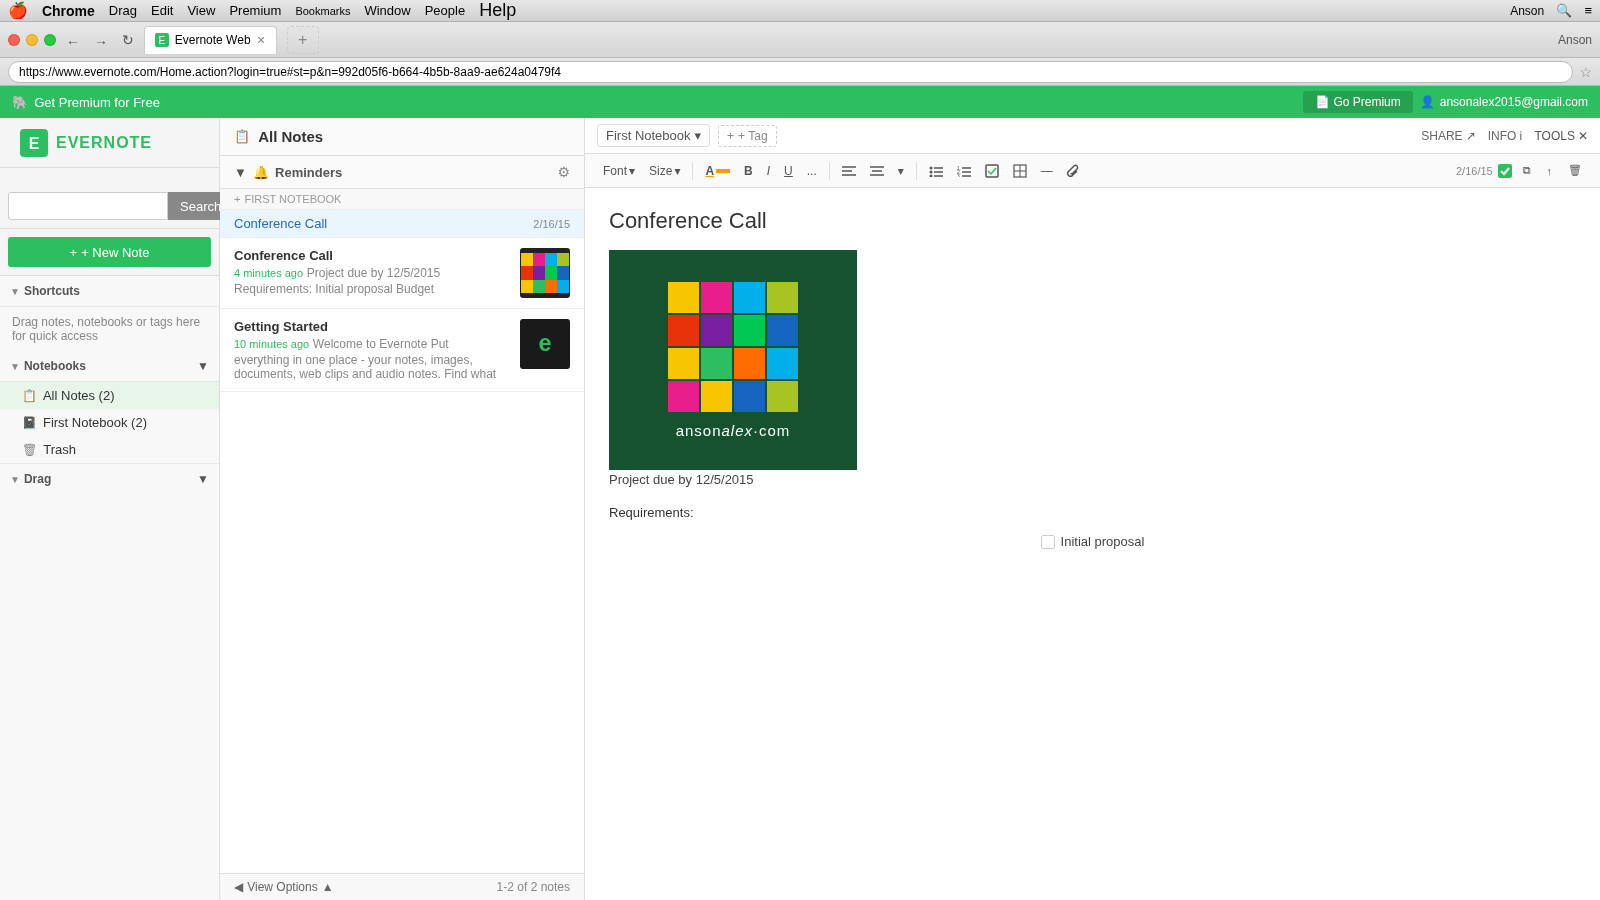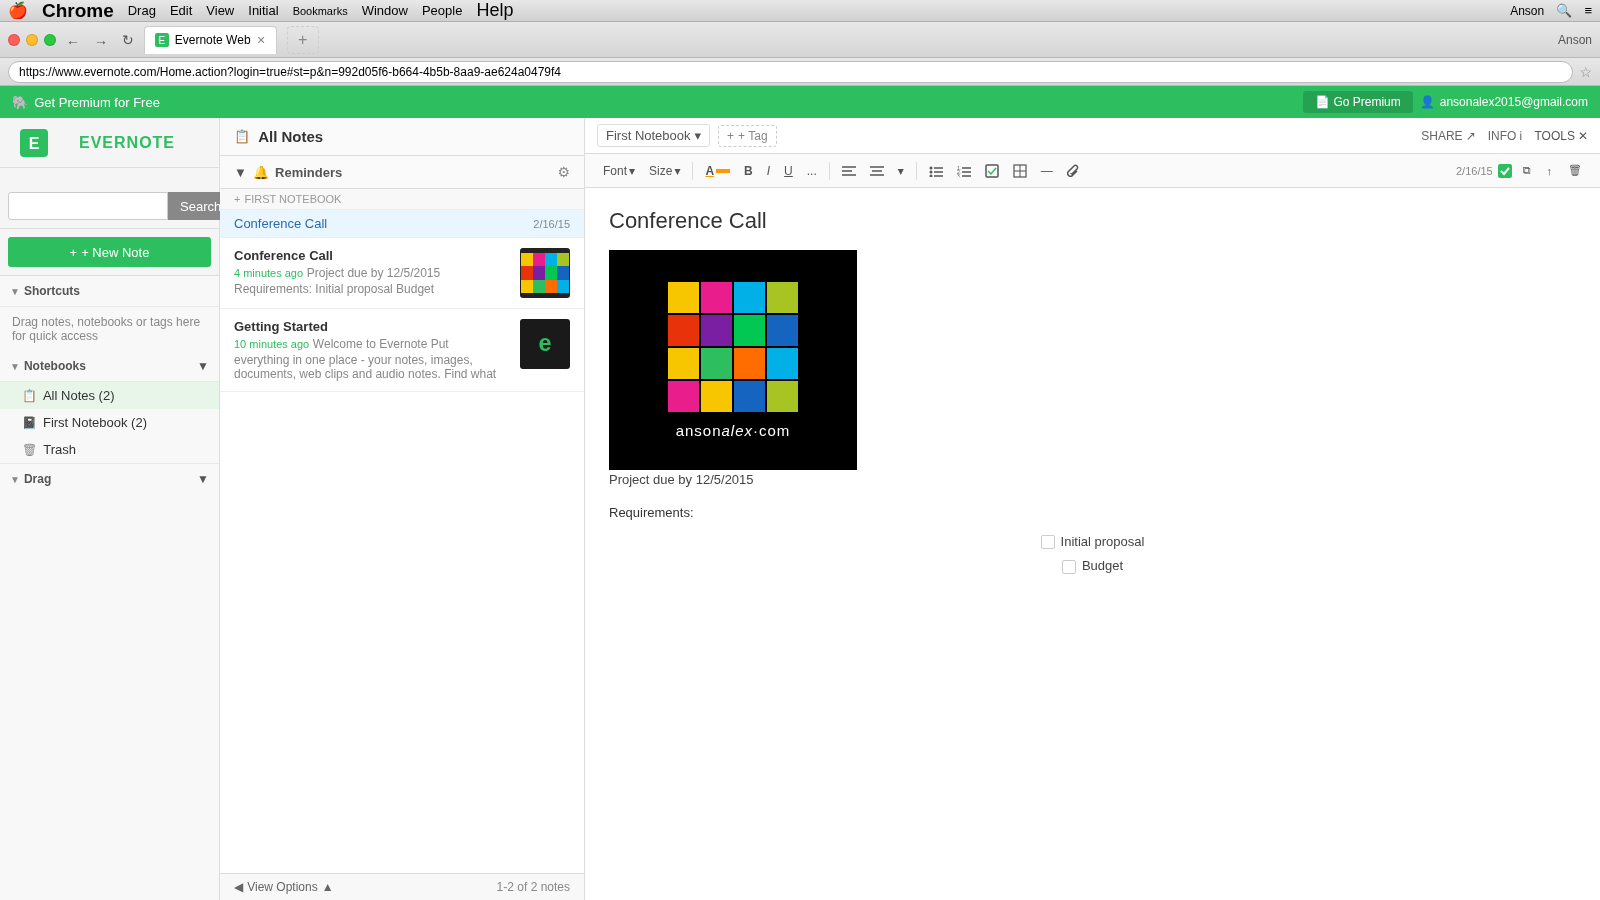--- a/index.html
+++ b/index.html
@@ -338,38 +338,38 @@
     .checkbox { width: 14px; height: 14px; border: 1px solid #ccc; border-radius: 2px; flex-shrink: 0; }
     .requirements-title { font-size: 13px; color: #333; margin-bottom: 8px; }
 
     
     .en-logo-container { display: flex; align-items: center; gap: 8px; padding: 0 8px; }
 
     
     .ansonalex-logo {
       width: 248px;
       height: 220px;
-      background: #000000;
+      background: #14532d;
       display: flex;
       flex-direction: column;
       align-items: center;
       justify-content: center;
     }
   </style>
 </head>
 <body>
 
 <div class="mac-titlebar">
   <div style="display:flex;align-items:center;gap:14px;">
     <span style="font-size:16px;">🍎</span>
-    <span style="font-size:19px;font-weight:600;text-align:center;">Chrome</span>
+    <span style="font-size:14px;font-weight:600;text-align:center;">Chrome</span>
     <span style="font-size:13px;">Drag</span>
     <span style="font-size:13px;">Edit</span>
     <span style="font-size:13px;">View</span>
-    <span style="font-size:13px;">Initial</span>
+    <span style="font-size:13px;">Premium</span>
     <span style="font-size:11px;">Bookmarks</span>
     <span style="font-size:13px;">Window</span>
     <span style="font-size:13px;">People</span>
     <span style="font-size:18px;">Help</span>
   </div>
   <div style="display:flex;align-items:center;gap:12px;">
     <span style="font-size:12px;">Anson</span>
     <span style="font-size:13px;">🔍</span>
     <span style="font-size:13px;">≡</span>
   </div>
@@ -424,21 +424,21 @@
 <div class="app-layout">
 
   <div class="sidebar">
 
     <div class="evernote-header">
       <div class="evernote-logo en-logo-container">
         <svg width="28" height="28" viewBox="0 0 28 28">
           <rect width="28" height="28" rx="4" fill="#2dbe60"></rect>
           <text x="14" y="20" text-anchor="middle" fill="white" font-size="16" font-weight="bold">E</text>
         </svg>
-        <span style="color:#2dbe60;font-size:16px;font-weight:700;letter-spacing:1px;margin-left:23px;">EVERNOTE</span>
+        <span style="color:#2dbe60;font-size:16px;font-weight:700;letter-spacing:1px;">EVERNOTE</span>
       </div>
     </div>
 
     <div style="padding:8px;border-bottom:1px solid #ddd;background:#f5f5f5;">
       <div style="display:flex;margin-top:16px;">
         <input class="search-input" type="text" style="width: 160px; border-radius: 3px 0px 0px 3px; border: 1px solid rgb(204, 204, 204);">
         <button class="search-btn">Search</button>
       </div>
     </div>
 
@@ -710,20 +710,16 @@
         </div>
       </div>
 
       <div class="note-body">
         <p class="note-paragraph">Project due by 12/5/2015</p>
         <p class="requirements-title">Requirements:</p>
         <div class="checkbox-item">
           <div class="checkbox"></div>
           <span>Initial proposal</span>
         </div>
-        <div class="checkbox-item">
-          <div class="checkbox"></div>
-          <span>Budget</span>
-        </div>
       </div>
     </div>
   </div>
 </div>
 
 </body></html>

